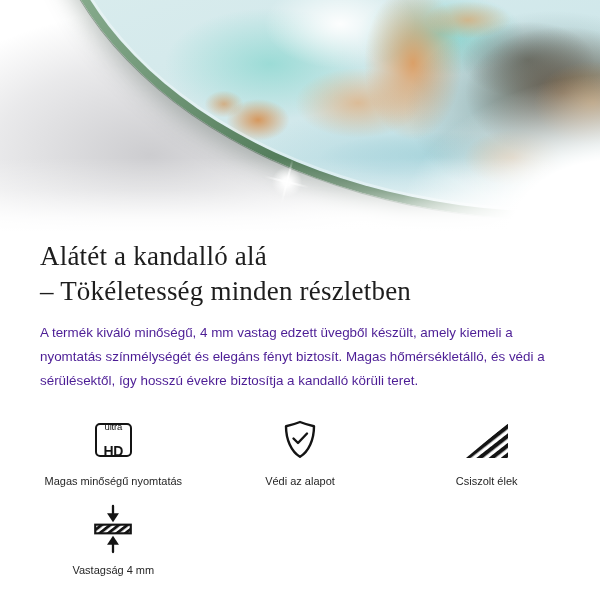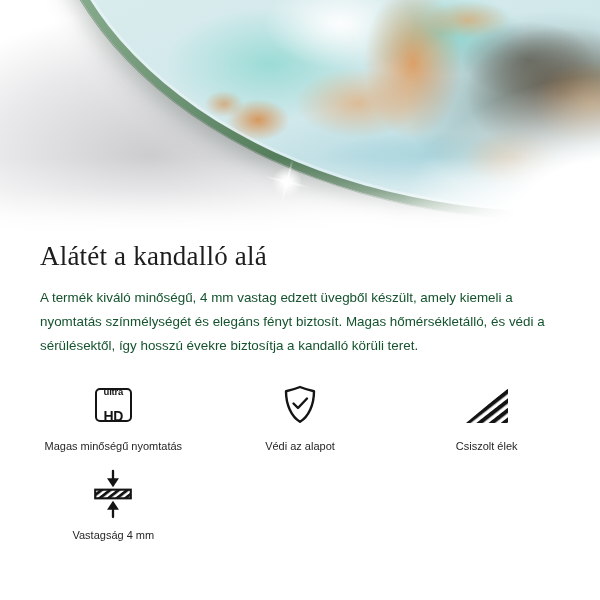--- a/index.html
+++ b/index.html
@@ -69,58 +69,59 @@
   }
 
   
   .content { padding: 7px 40px 0; }
   h1 {
     font-family: "Liberation Serif", "DejaVu Serif", serif;
     font-weight: 400; font-size: 27px; line-height: 35px;
     color: #1d1d1d; letter-spacing: 0.2px; margin-bottom: 12px;
   }
   h1 .hl { display: block; }
-  .desc { font-size: 13.4px; line-height: 24px; color: #14532d; max-width: 528px; }
+  .desc { font-size: 13.4px; line-height: 24px; color: #4c1d95; max-width: 528px; }
 
   
   .features {
     margin-top: 22px; padding: 0 20px;
     display: grid; grid-template-columns: repeat(3, 1fr); row-gap: 17px;
   }
   .feature { display: flex; flex-direction: column; align-items: center; text-align: center; }
   .icon-box { height: 50px; display: flex; align-items: center; justify-content: center; }
   .feature-label { margin-top: 10px; font-size: 11px; color: #262626; }
   .icon-stroke { stroke: #141414; fill: none; stroke-width: 2.4; stroke-linecap: round; stroke-linejoin: round; }
   .icon-fill { fill: #141414; }
   .uhd {
     width: 37px; height: 34px; border: 2.6px solid #141414; border-radius: 5px;
     display: flex; flex-direction: column; align-items: center; justify-content: center;
     color: #141414; line-height: 1;
   }
-  .uhd .t1 { font-size: 9.5px; font-weight: 700; letter-spacing: -0.2px; }
+  .uhd .t1 { font-size: 9.5px; font-weight: 400; letter-spacing: -0.2px; }
   .uhd .t2 { font-size: 14px; font-weight: 800; margin-top: 13px; letter-spacing: -0.3px; }
 </style>
 </head>
 <body>
 
 <div class="page">
 
   <section class="hero">
     <div class="disc-shadow"></div>
     <div class="disc">
       <div class="disc-face"></div>
     </div>
     <div class="sparkle s1"></div>
     <div class="sparkle s2"></div>
     <div class="fade"></div>
   </section>
 
   <section class="content">
     <h1>
       <span class="hl">Alátét a kandalló alá</span>
+      <span class="hl">– Tökéletesség minden részletben</span>
     </h1>
     <p class="desc">A termék kiváló minőségű, 4 mm vastag edzett üvegből készült, amely kiemeli a nyomtatás színmélységét és elegáns fényt biztosít. Magas hőmérsékletálló, és védi a sérülésektől, így hosszú évekre biztosítja a kandalló körüli teret.</p>
   </section>
 
   <section class="features">
 
 
     <div class="feature">
       <div class="icon-box">
         <div class="uhd">

